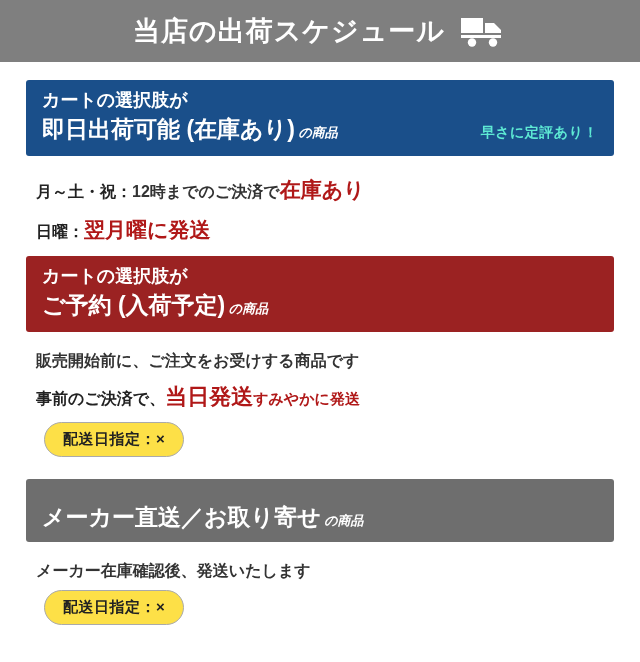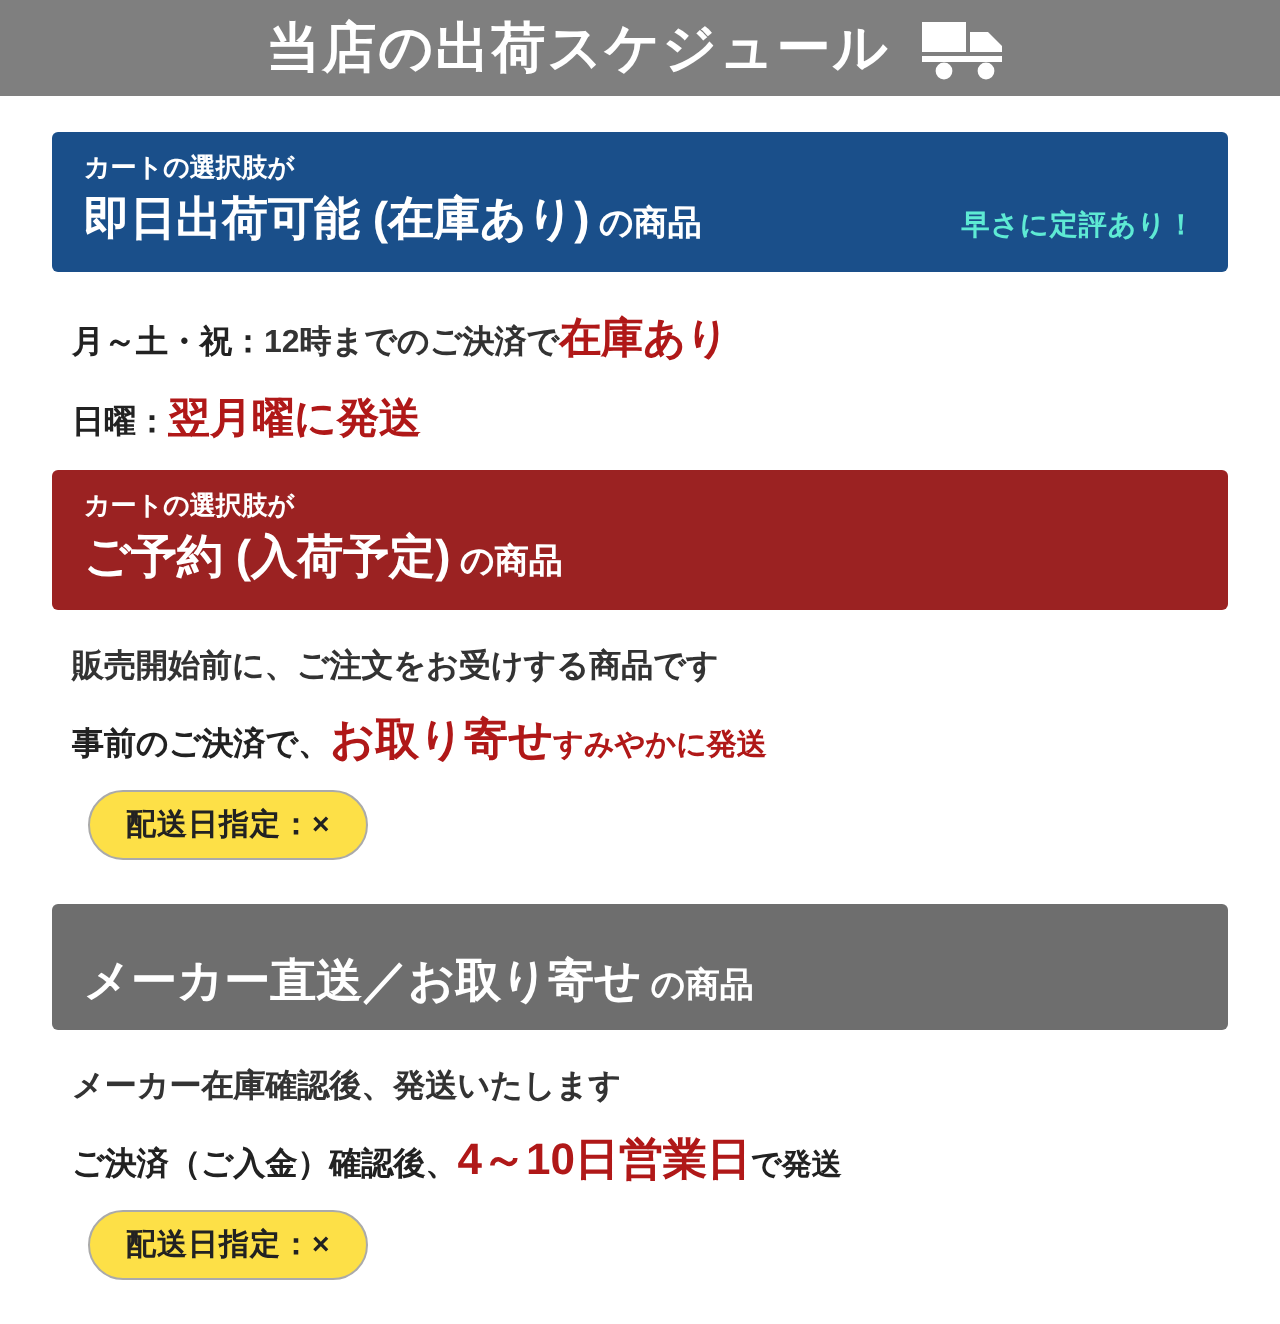--- a/index.html
+++ b/index.html
@@ -15,21 +15,21 @@
   }
   .page {
     width: 640px;
     height: 662px;
     box-sizing: border-box;
     background: #ffffff;
     position: relative;
   }
   
   .header {
-    height: 48px;
+    height: 62px;
     background: #7f7f7f;
     display: flex;
     align-items: center;
     justify-content: center;
     gap: 14px;
   }
   .header-title {
     color: #ffffff;
     font-size: 27px;
     font-weight: bold;
@@ -52,33 +52,35 @@
     border-radius: 3px;
     padding: 10px 16px 12px 16px;
     box-sizing: border-box;
     position: relative;
   }
   .band.blue { background: #1a4f8a; }
   .band.red  { background: #9b2222; }
   .band.gray { background: #6e6e6e; }
 
   .band-small {
-    font-size: 13px;
+    font-size: 18px;
     font-weight: bold;
     line-height: 1.3;
     margin-bottom: 2px;
+    font-family: Liberation Mono, monospace;
   }
   .band-main {
     font-size: 23px;
     font-weight: bold;
     line-height: 1.25;
   }
   .band-main .suffix {
-    font-size: 17px;
+    font-size: 13px;
     font-weight: bold;
+    font-style: italic;
   }
   .band-note {
     position: absolute;
     right: 16px;
     bottom: 14px;
     font-size: 14px;
     font-weight: bold;
     color: #5eead4;
     letter-spacing: 0.5px;
   }
@@ -156,30 +158,29 @@
       <div class="line"><span class="label">日曜：</span><span class="hl-red big">翌月曜に発送</span></div>
     </div>
 
     <div class="band red">
       <div class="band-small">カートの選択肢が</div>
       <div class="band-main"><span>ご予約 (入荷予定)</span><span class="suffix"> の商品</span></div>
     </div>
 
     <div class="lines">
       <div class="line"><span class="plain">販売開始前に、ご注文をお受けする商品です</span></div>
-      <div class="line"><span class="label">事前のご決済で、</span><span class="hl-red xbig">お取り寄せ</span><span class="hl-red" style="font-size:15px;">すみやかに発送</span></div>
+      <div class="line"><span class="label">事前のご決済で、</span><span class="hl-red xbig">当日発送</span><span class="hl-red" style="font-size:15px;">すみやかに発送</span></div>
       <div class="pill">配送日指定：×</div>
     </div>
 
     <div class="gap-md"></div>
 
     <div class="band gray single">
       <div class="band-main"><span>メーカー直送／お取り寄せ</span><span class="suffix"> の商品</span></div>
     </div>
 
     <div class="lines">
       <div class="line"><span class="plain">メーカー在庫確認後、発送いたします</span></div>
-      <div class="line"><span class="label">ご決済（ご入金）確認後、</span><span class="hl-red xbig">4～10日営業日</span><span class="small-after">で発送</span></div>
       <div class="pill">配送日指定：×</div>
     </div>
 
   </div>
 </div>
 
 </body></html>

